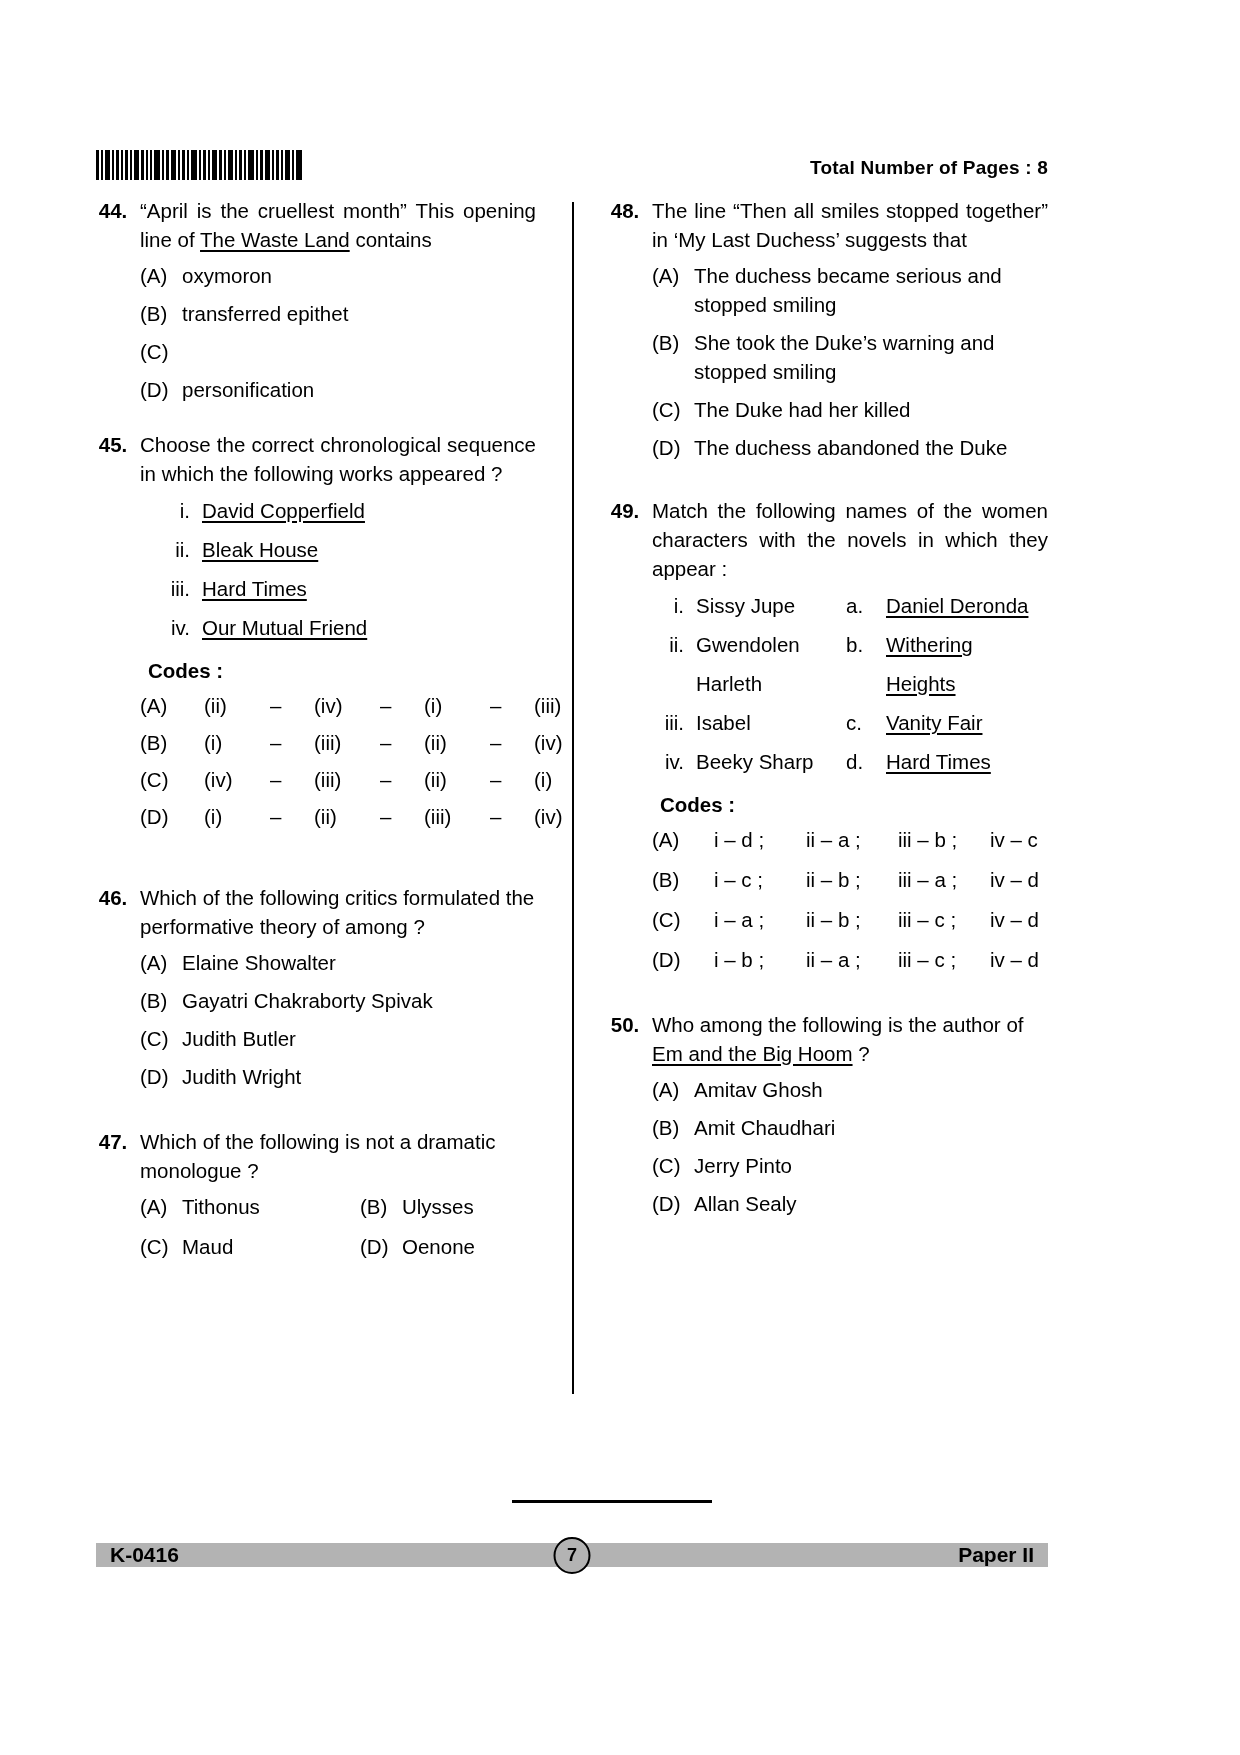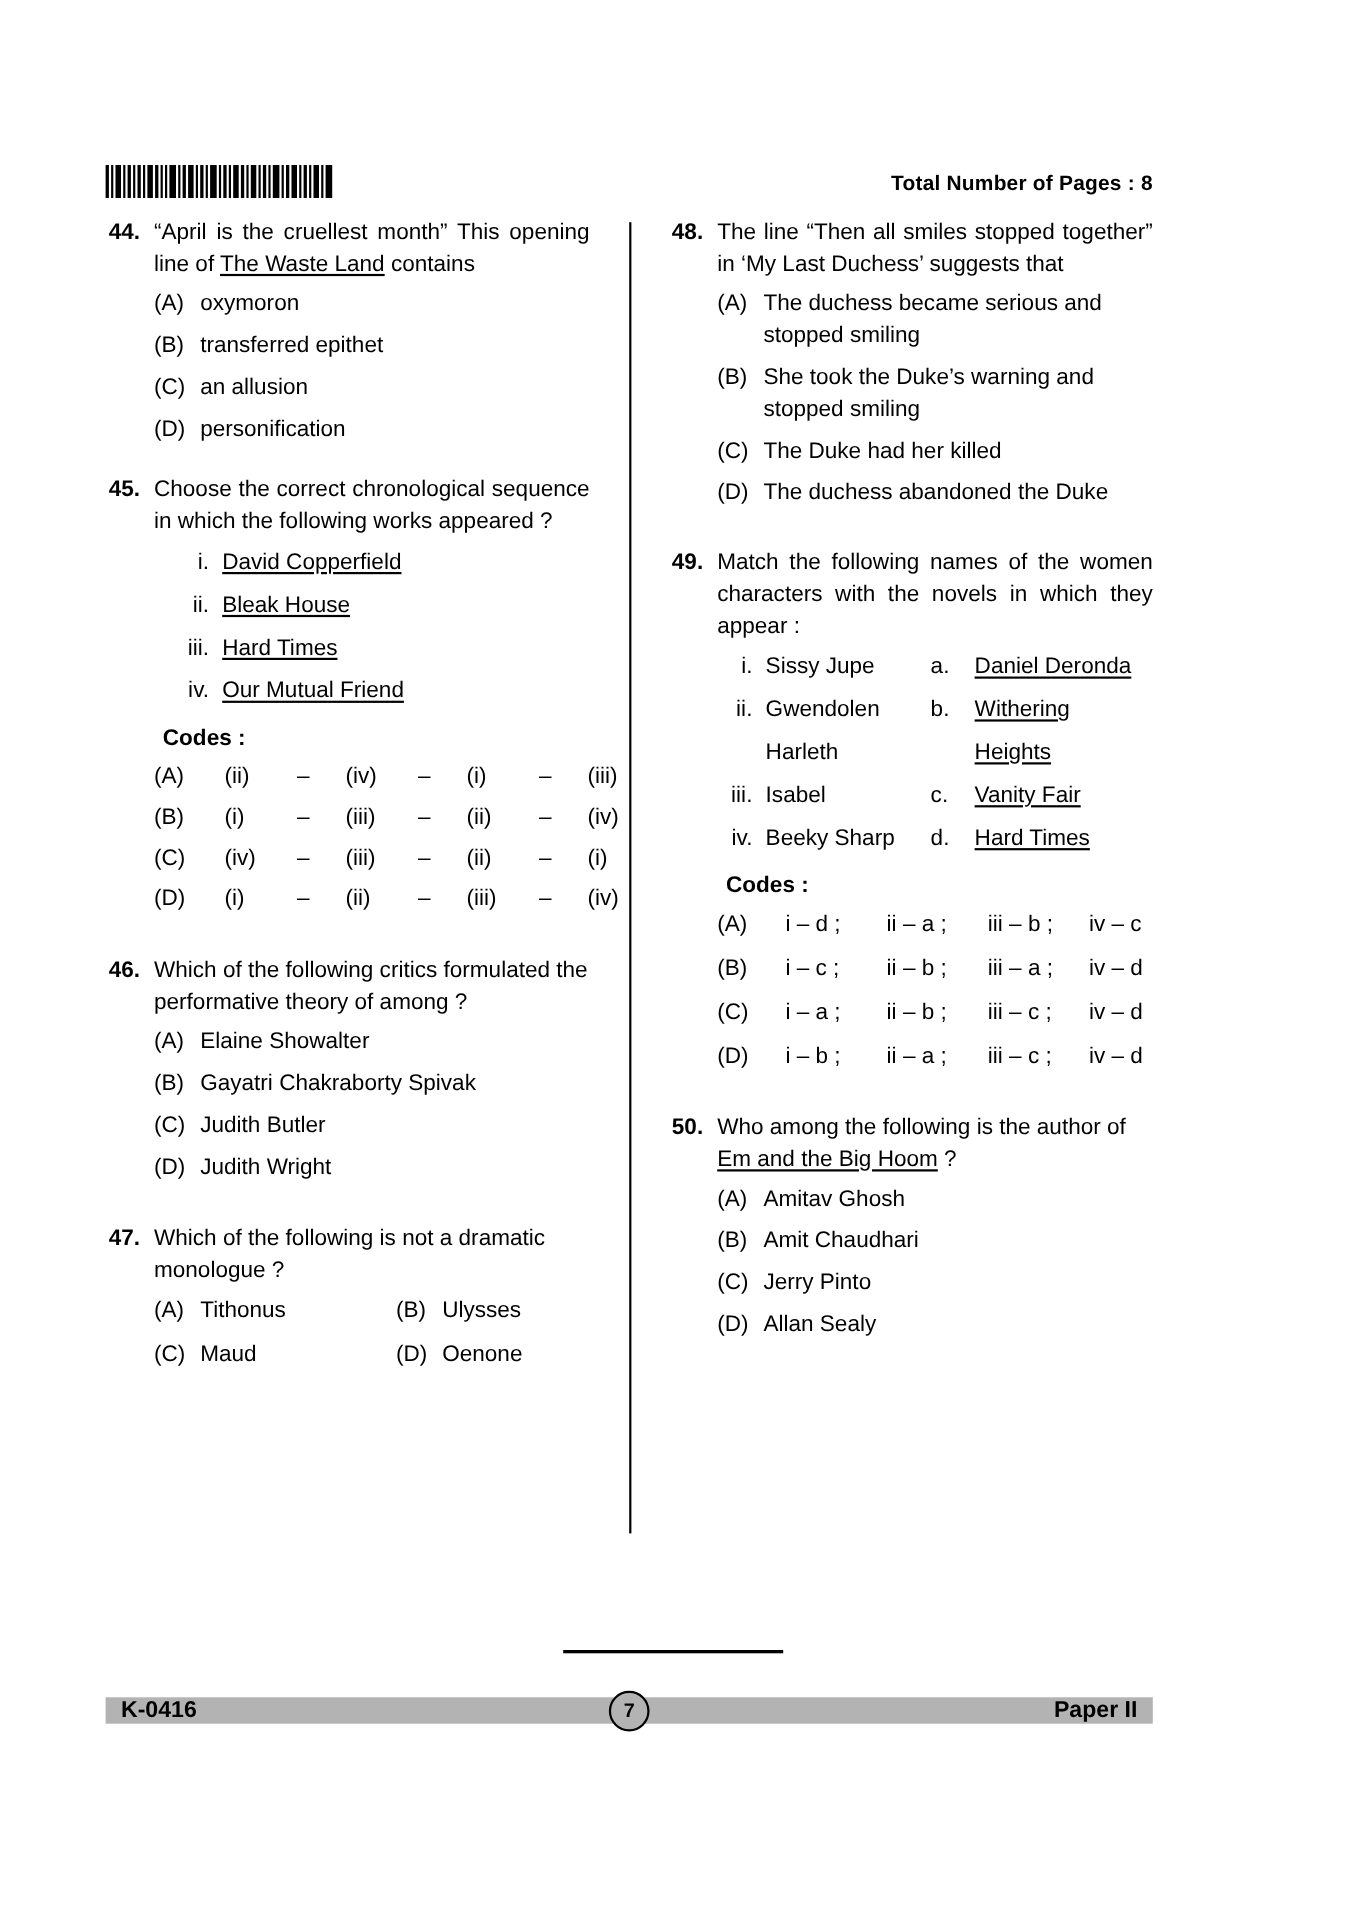--- a/index.html
+++ b/index.html
@@ -332,21 +332,20 @@
           <div class="opt">
             <span class="opt-key">(A)</span>
             <span class="opt-txt">oxymoron</span>
           </div>
           <div class="opt">
             <span class="opt-key">(B)</span>
             <span class="opt-txt">transferred epithet</span>
           </div>
           <div class="opt">
             <span class="opt-key">(C)</span>
-            <span class="opt-txt">an allusion</span>
           </div>
           <div class="opt">
             <span class="opt-key">(D)</span>
             <span class="opt-txt">personification</span>
           </div>
         </div>
       </div>
 
       <div class="q" style="margin-top:24px;">
         <div class="q-head">
@@ -409,21 +408,21 @@
             <span>–</span>
             <span>(ii)</span>
             <span>–</span>
             <span>(iii)</span>
             <span>–</span>
             <span>(iv)</span>
           </div>
         </div>
       </div>
 
-      <div class="q" style="margin-top:36px;">
+      <div class="q" style="margin-top:52px;">
         <div class="q-head">
           <div class="q-num">46.</div>
           <div class="q-stem">Which of the following critics formulated the performative theory of among ?</div>
         </div>
         <div class="opts">
           <div class="opt">
             <span class="opt-key">(A)</span>
             <span class="opt-txt">Elaine Showalter</span>
           </div>
           <div class="opt">

